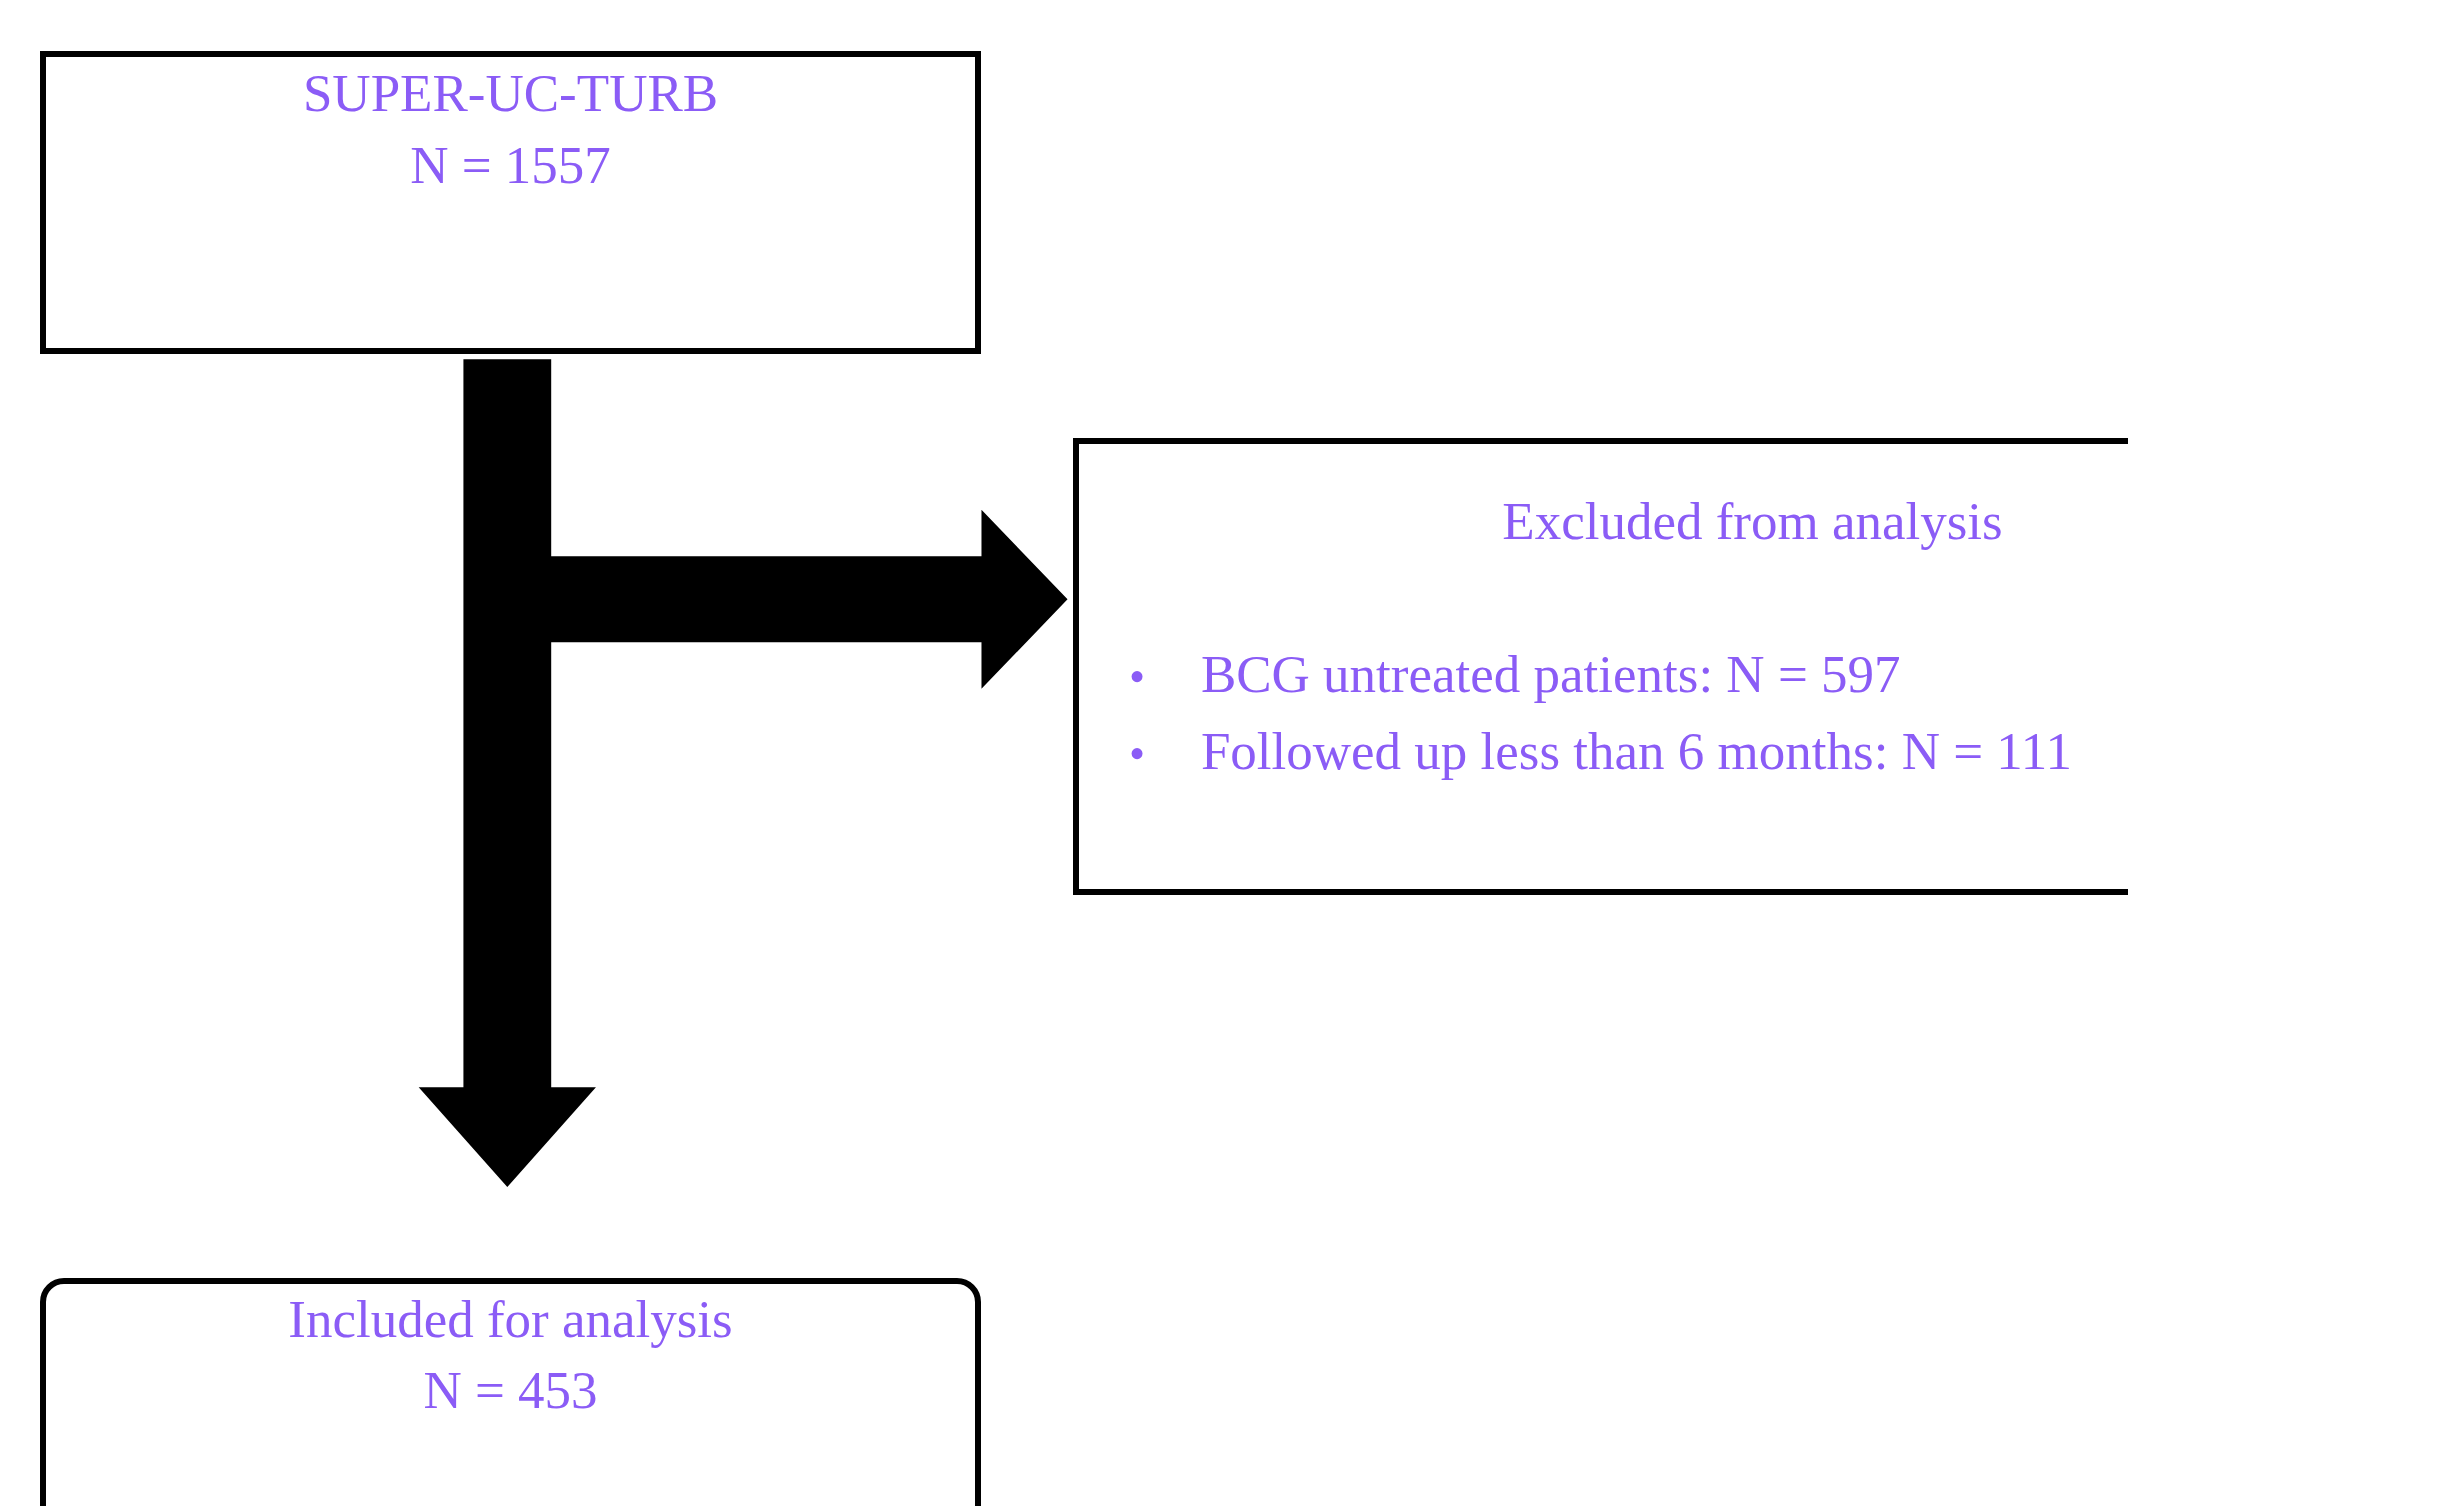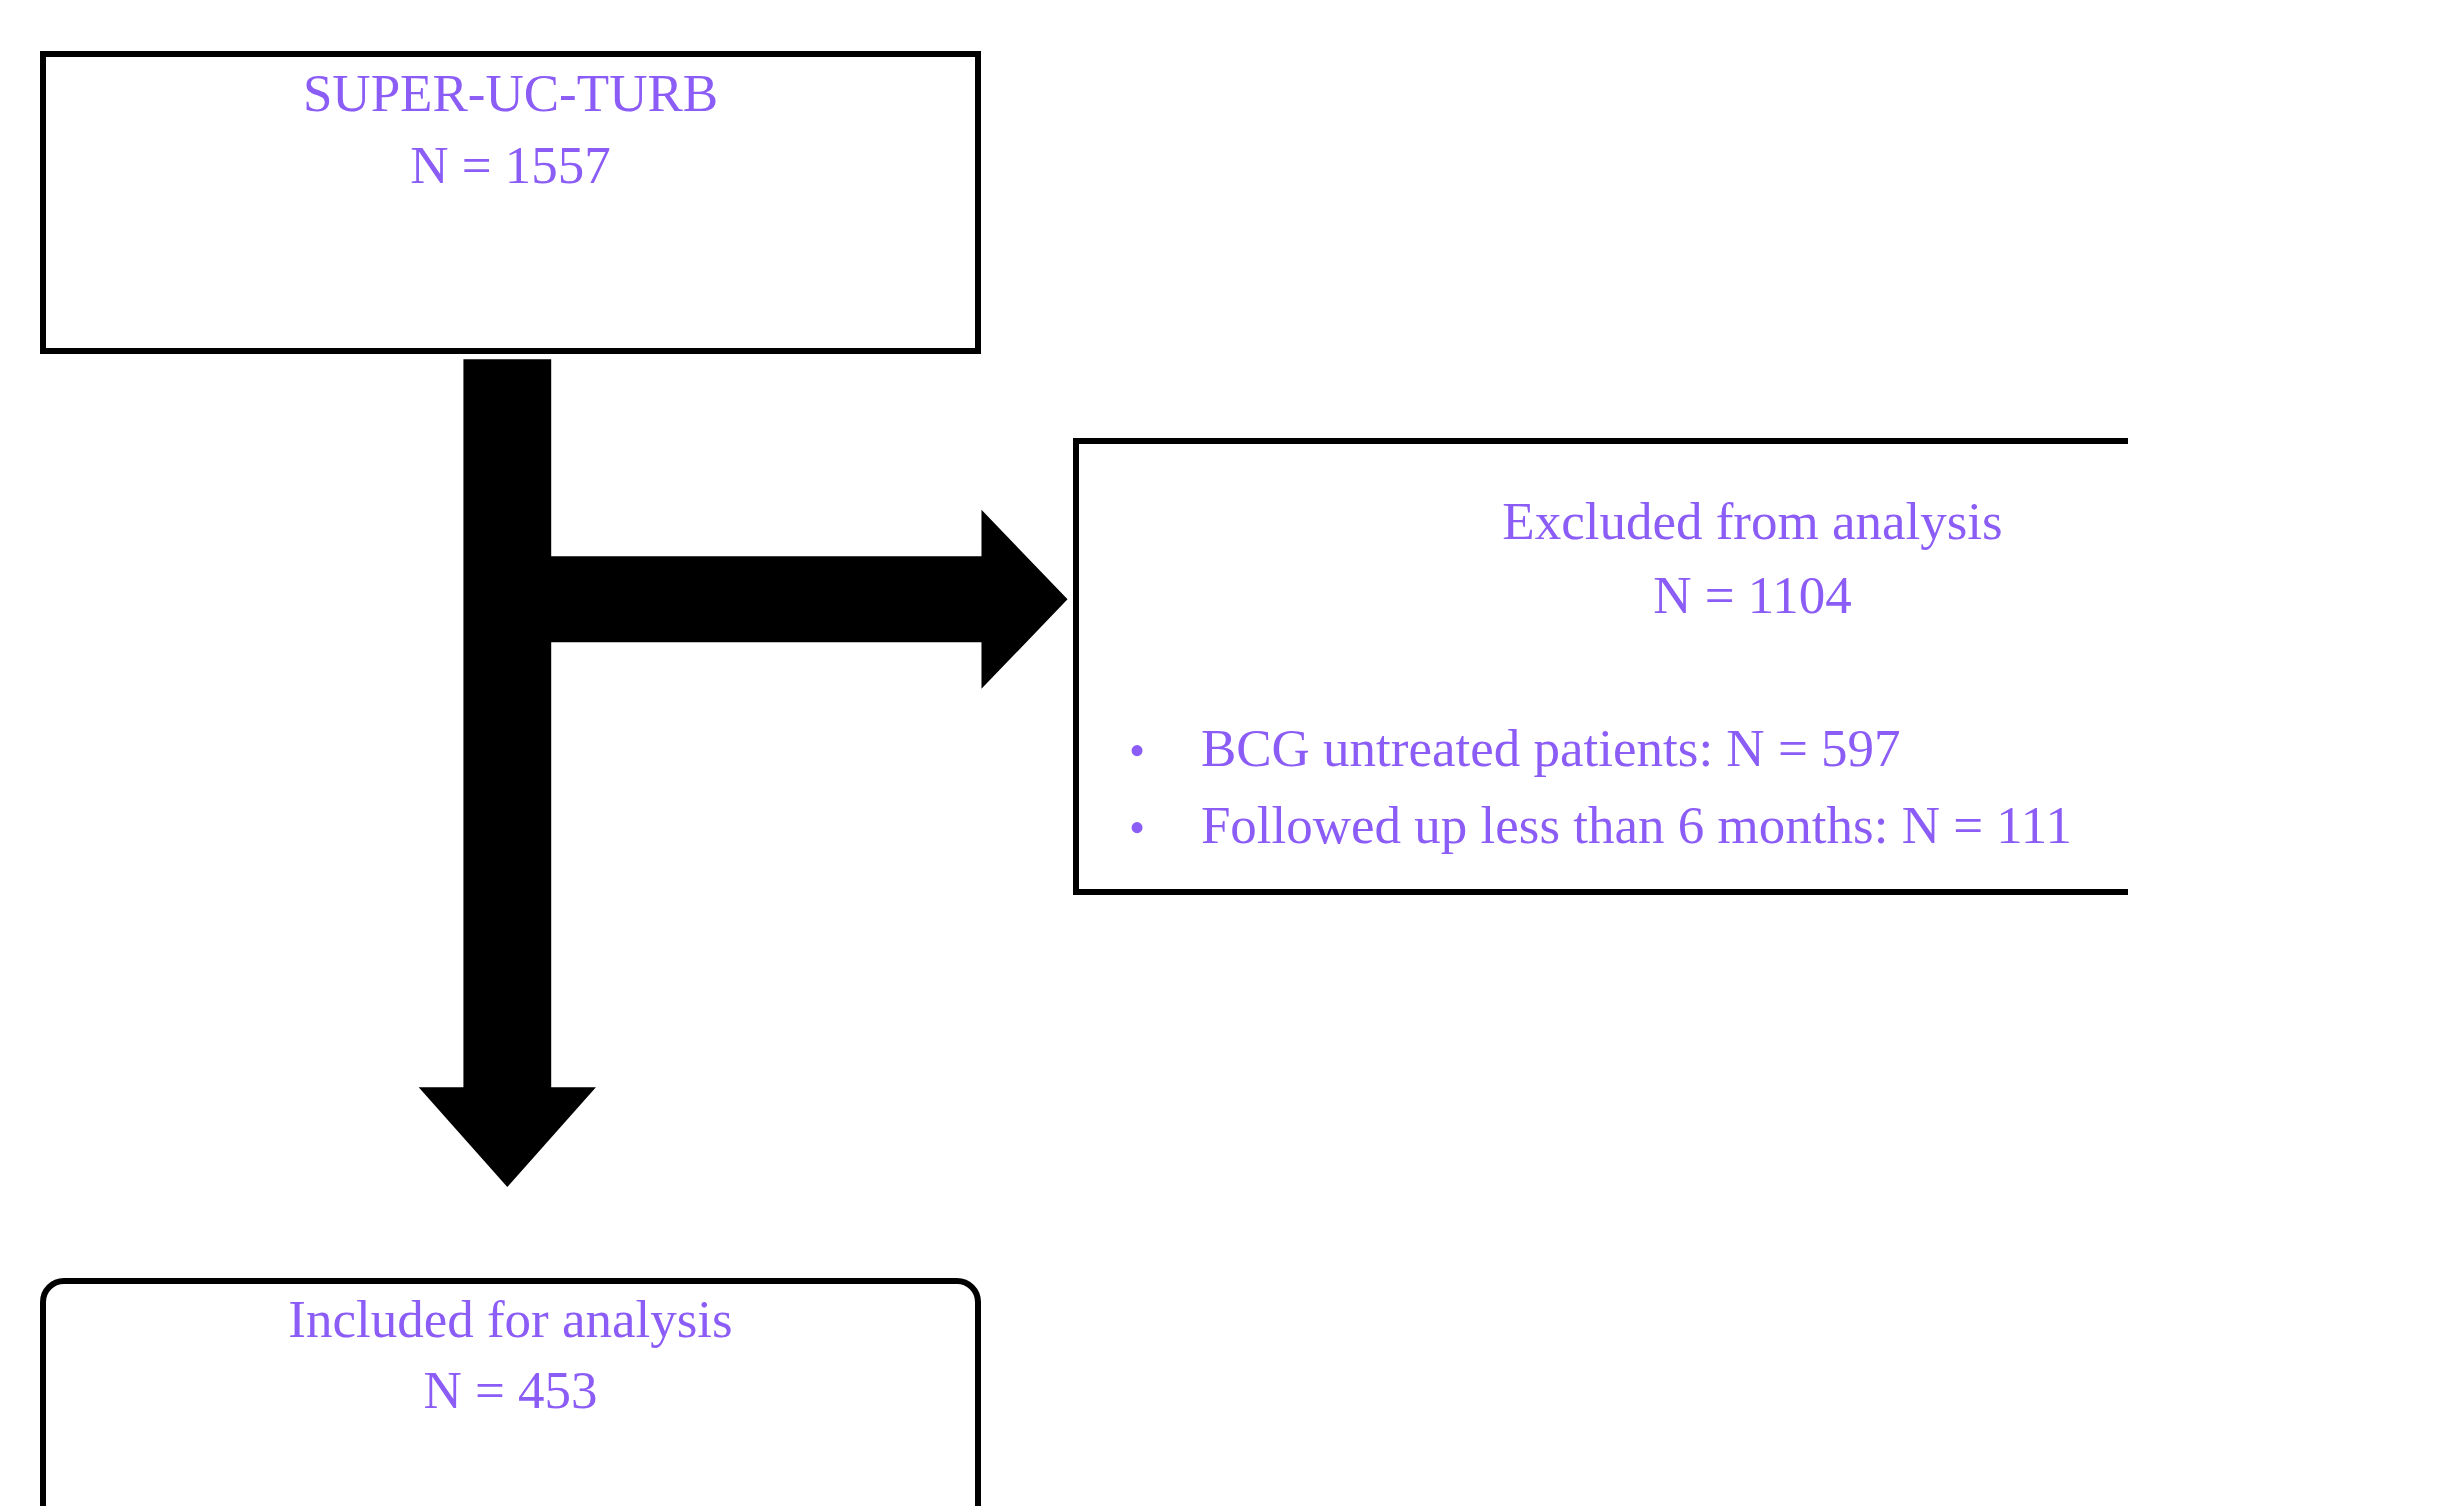--- a/index.html
+++ b/index.html
@@ -66,21 +66,20 @@
   </svg>
 
   <div class="box top-box">
     <div class="line">SUPER-UC-TURB</div>
     <div class="line blank"></div>
     <div class="line">N = 1557</div>
   </div>
 
   <div class="box excluded-box">
     <div class="line">Excluded from analysis</div>
-    <div class="line">N = 1104</div>
     <div class="spacer"></div>
     <div class="bullet-row">
       <span class="bullet-dot">•</span>
       <span class="bullet-text">BCG untreated patients: N = 597</span>
     </div>
     <div class="bullet-row">
       <span class="bullet-dot">•</span>
       <span class="bullet-text">Followed up less than 6 months: N = 111</span>
     </div>
   </div>

